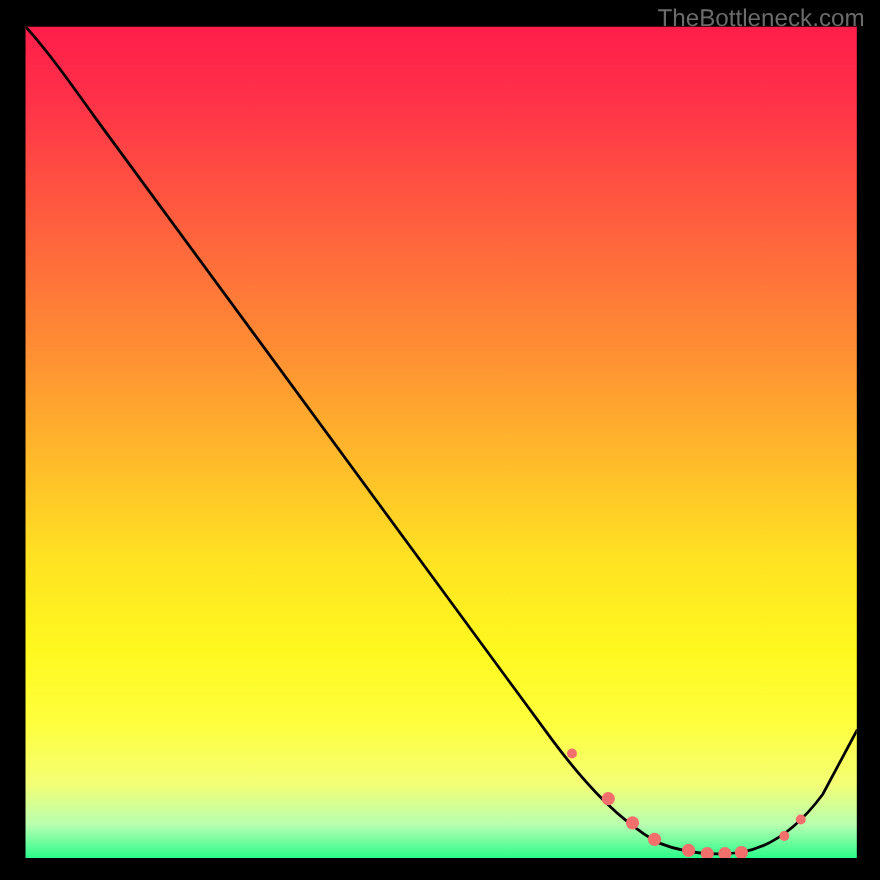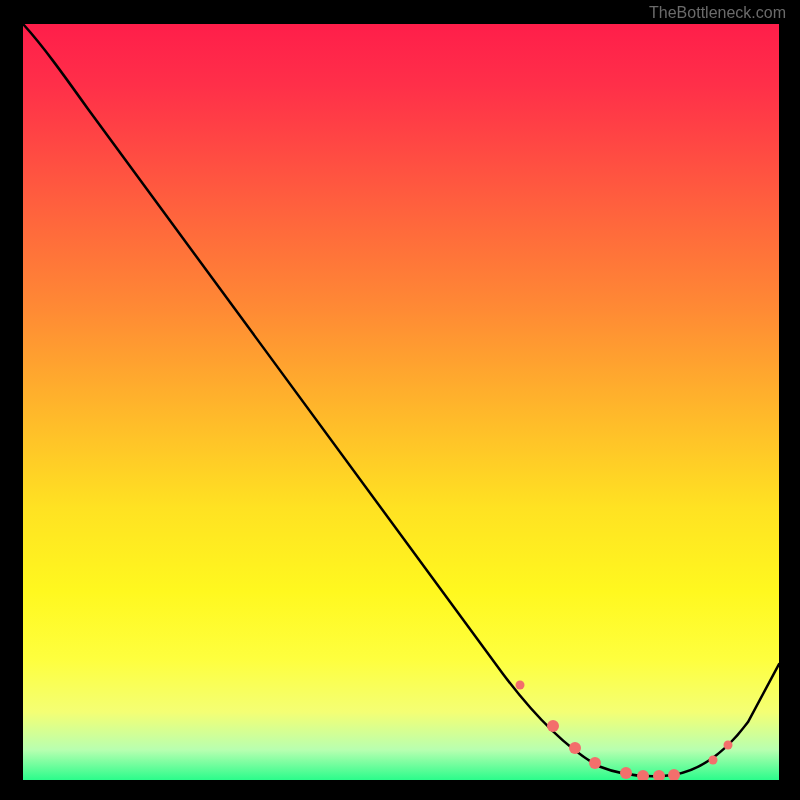--- a/index.html
+++ b/index.html
@@ -9,21 +9,21 @@
     background: #000;
     position: relative;
     font-family: Arial, Helvetica, sans-serif;
     overflow: hidden;
   }
   .watermark {
     position: absolute;
     top: 4px;
     right: 14px;
     color: #6b6b6b;
-    font-size: 16px;
+    font-size: 22px;
     font-weight: 400;
     z-index: 10;
   }
   .plot-area {
     position: absolute;
     left: 23px;
     top: 24px;
     width: 756px;
     height: 756px;
     overflow: hidden;

